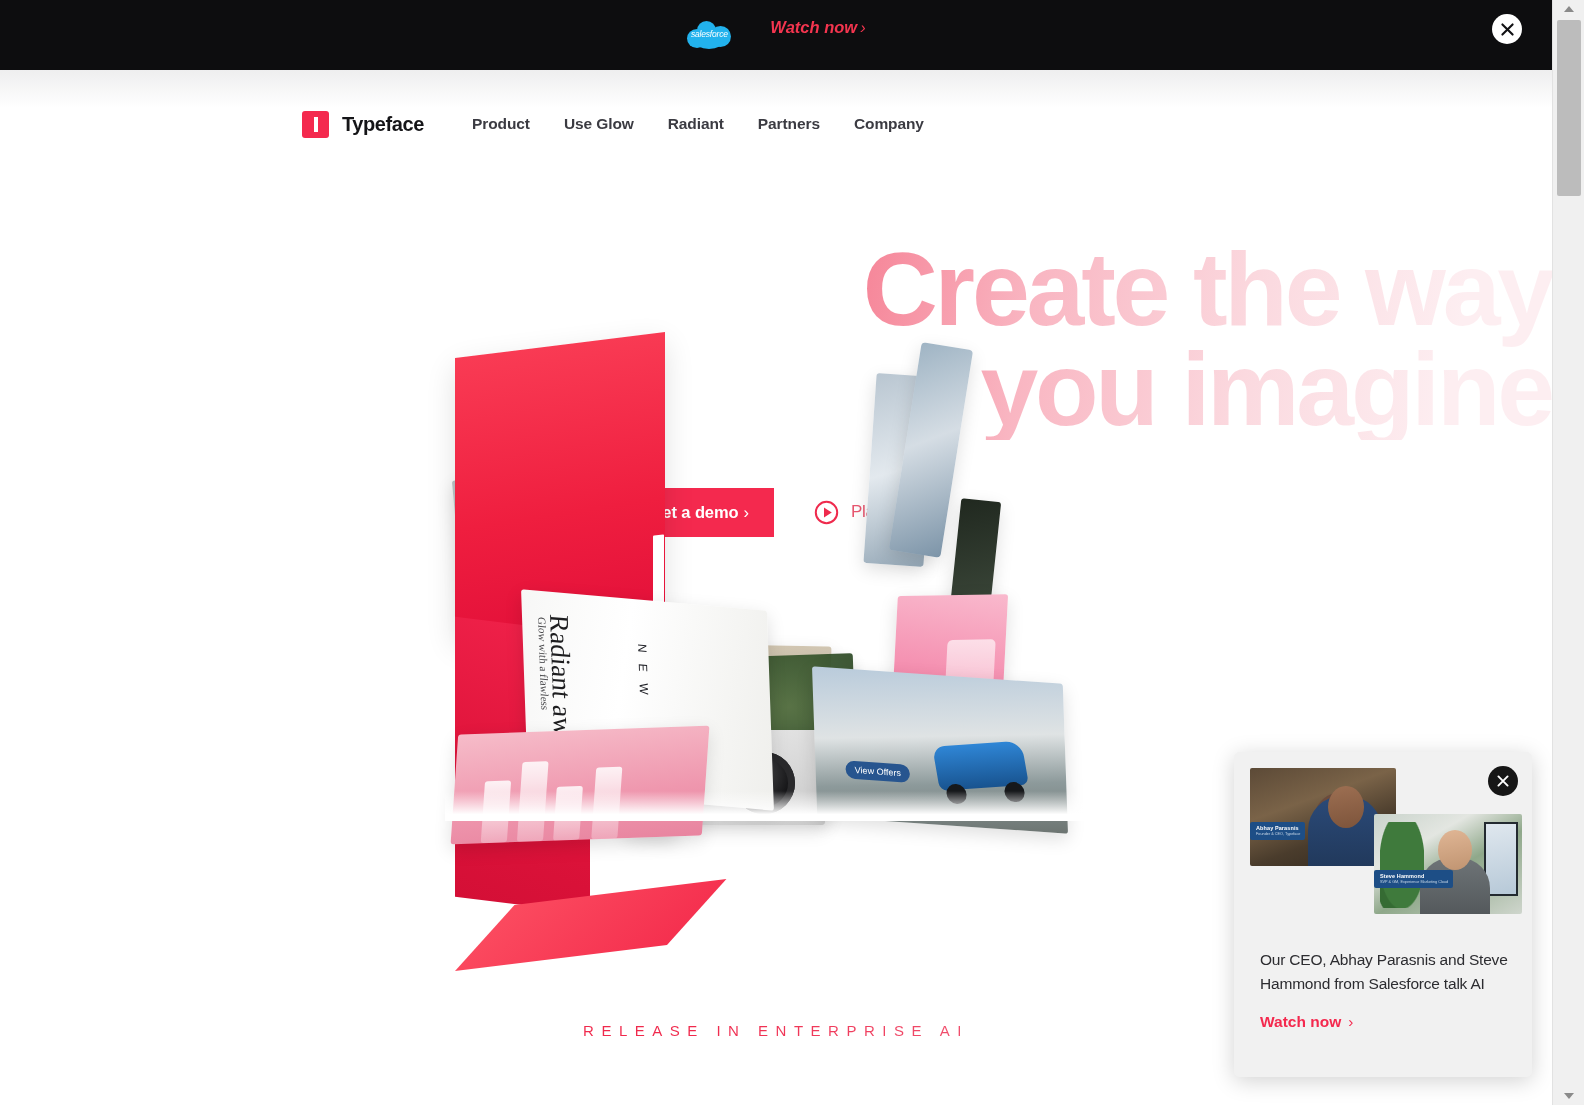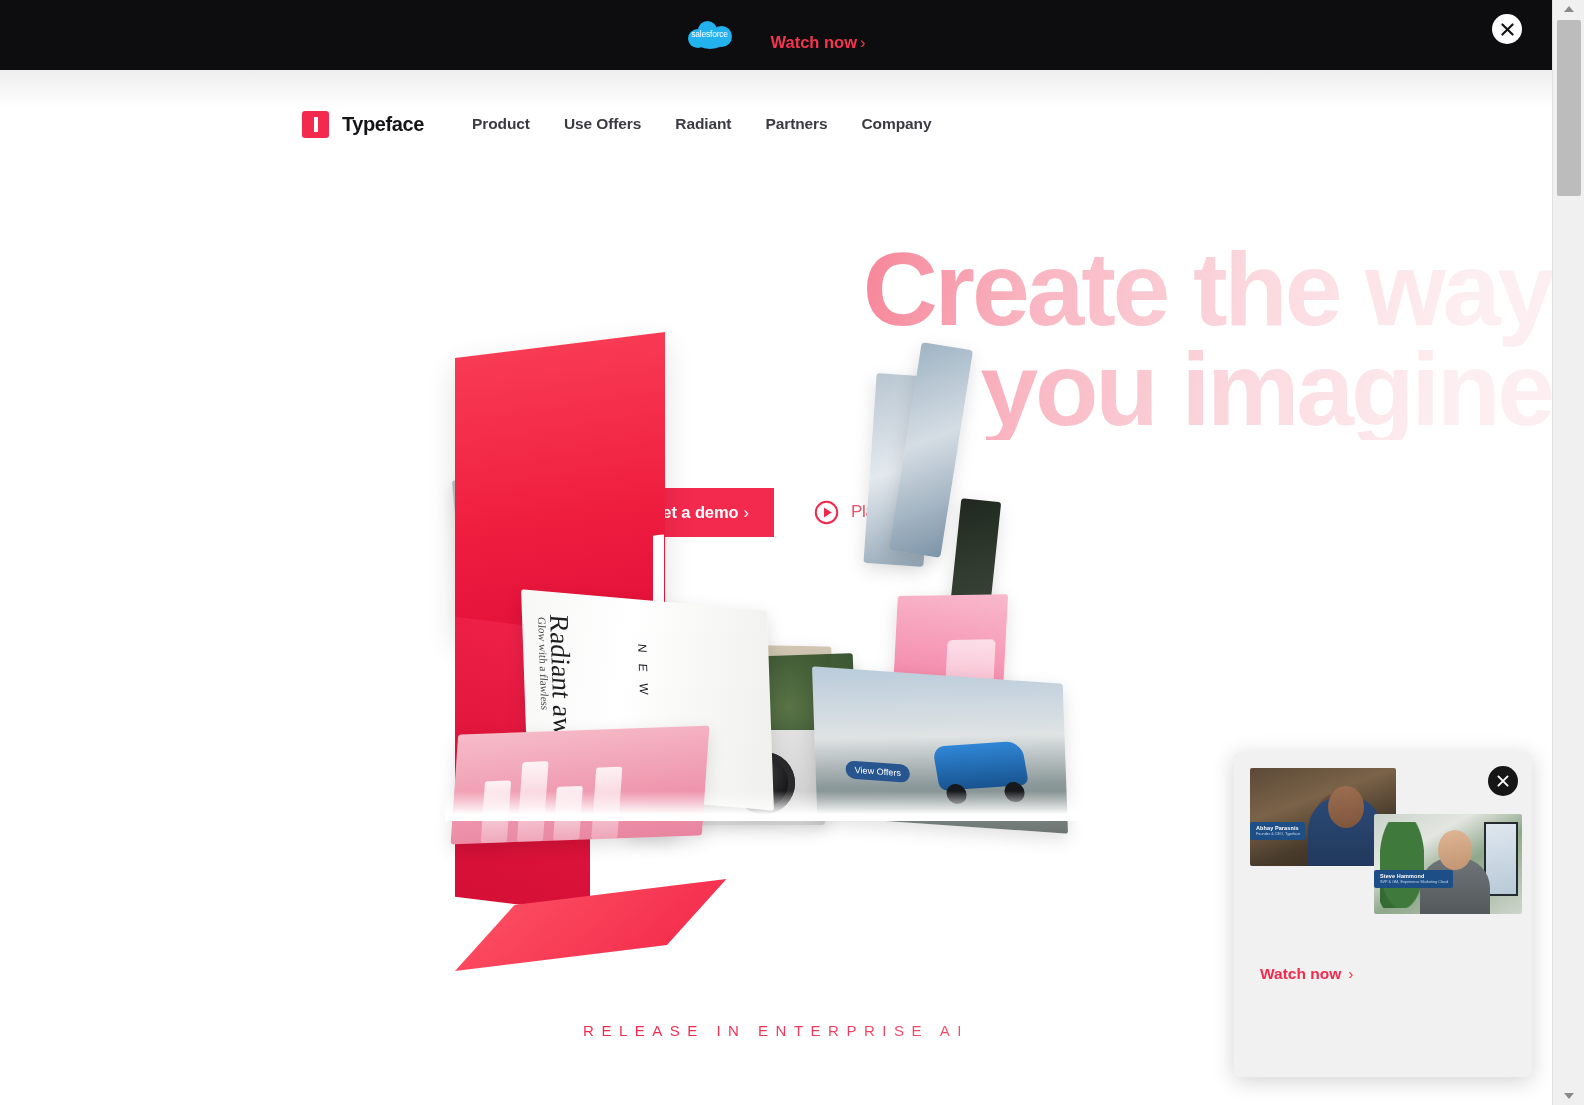--- a/index.html
+++ b/index.html
@@ -37,22 +37,23 @@
     width: 1552px;
     height: 70px;
     background: #0d0d0f;
     display: flex;
     align-items: center;
     justify-content: center;
     z-index: 30;
   }
   #promo-inner {
     display: flex;
-    align-items: flex-end;
+    align-items: flex-start;
     gap: 22px;
+    font-style: italic;
   }
   .sf-cloud {
     width: 46px; height: 34px;
     position: relative;
     flex: none;
   }
   .sf-cloud .blob {
     position: absolute;
     background: #22b2ed;
     border-radius: 50%;
@@ -656,21 +657,21 @@
     <div id="banner-fade"></div>
 
     <div id="site-nav">
       <div id="nav-left">
         <div id="brand">
           <span id="brand-mark"></span>
           <span id="brand-name">Typeface</span>
         </div>
         <div id="nav-menu">
           <span class="nav-link">Product</span>
-          <span class="nav-link">Use Offers</span>
+          <span class="nav-link">Use Glow</span>
           <span class="nav-link">Radiant</span>
           <span class="nav-link">Partners</span>
           <span class="nav-link">Company</span>
         </div>
       </div>
     </div>
 
     <div id="hero">
       <h1 id="hero-title">Create the way
 you imagine</h1>
@@ -758,20 +759,21 @@
             <span class="rl">SVP &amp; GM, Experience Marketing Cloud</span>
           </span>
         </div>
         <div id="popup-close">
           <svg width="14" height="14" viewBox="0 0 14 14">
             <path d="M2.4 2.4 L11.6 11.6 M11.6 2.4 L2.4 11.6" stroke="#ffffff" stroke-width="1.9" stroke-linecap="round"></path>
           </svg>
         </div>
       </div>
       <div id="popup-body">
+        <div id="popup-text">Our CEO, Abhay Parasnis and Steve Hammond from Salesforce talk AI</div>
         <div id="popup-watch">
           <span>Watch now</span><span class="chev">›</span>
         </div>
       </div>
     </div>
 
   </div>
 
   <div id="scrollbar">
     <div id="sb-up">

